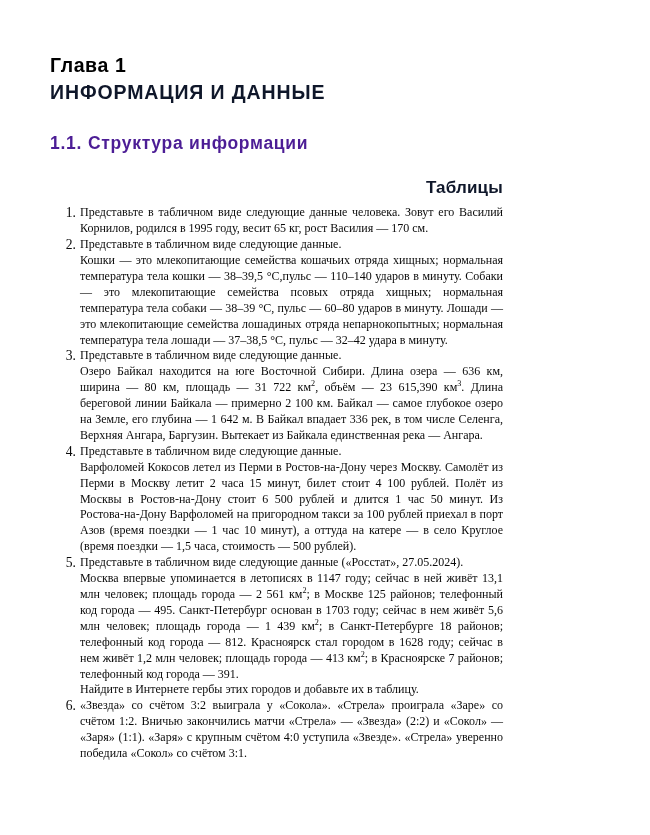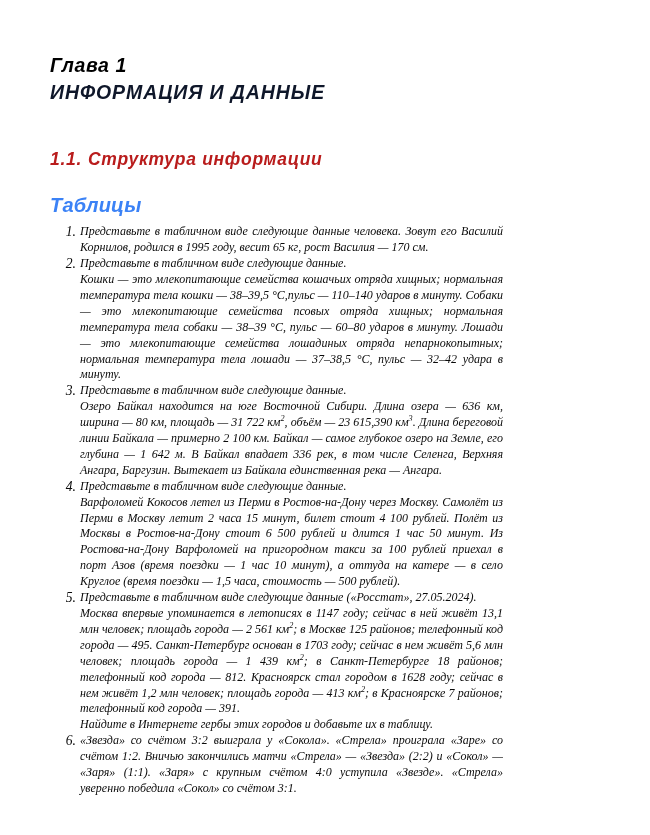--- a/index.html
+++ b/index.html
@@ -13,21 +13,20 @@
     font-family: "Liberation Serif", serif;
     color: #0a0a0a;
     overflow: hidden;
   }
   .page {
     position: relative;
     width: 555px;
     height: 835px;
     box-sizing: border-box;
     padding: 52px 52px 0 50px;
-    font-style: italic;
   }
   .chapter-label {
     font-family: "Liberation Sans", sans-serif;
     font-weight: bold;
     font-size: 19.5px;
     letter-spacing: 0.6px;
     line-height: 1.38;
     margin: 0 0 0 0;
     color: #000;
   }
@@ -38,34 +37,35 @@
     letter-spacing: 0.9px;
     line-height: 1.3;
     margin: 1px 0 0 0;
     color: #0f172a;
   }
   .section-title {
     font-family: "Liberation Sans", sans-serif;
     font-weight: bold;
     font-size: 17.5px;
     letter-spacing: 0.7px;
-    margin: 44px 0 0 0;
-    color: #b91c1c;
+    margin: 28px 0 0 0;
+    color: #4c1d95;
   }
   .section-title .gap {
     display: inline-block;
     width: 6px;
   }
   .subsection-title {
     font-family: "Liberation Sans", sans-serif;
     font-weight: bold;
-    font-size: 20px;
+    font-size: 17px;
     letter-spacing: 0.2px;
     margin: 24px 0 0 0;
-    color: #3b82f6;
+    color: #0f172a;
+    text-align: right;
   }
   ol.tasks {
     list-style: none;
     margin: 7px 0 0 0;
     padding: 0;
   }
   ol.tasks > li {
     position: relative;
     padding-left: 22px;
     margin: 0 0 0 8px;

